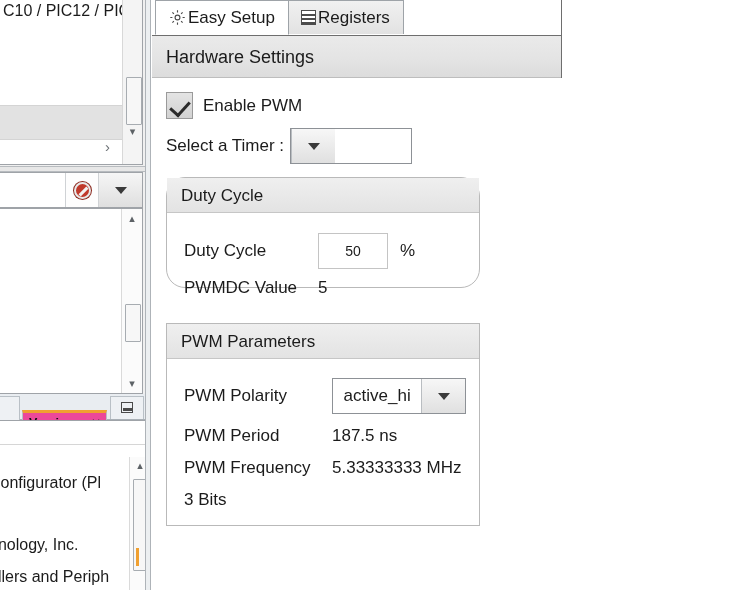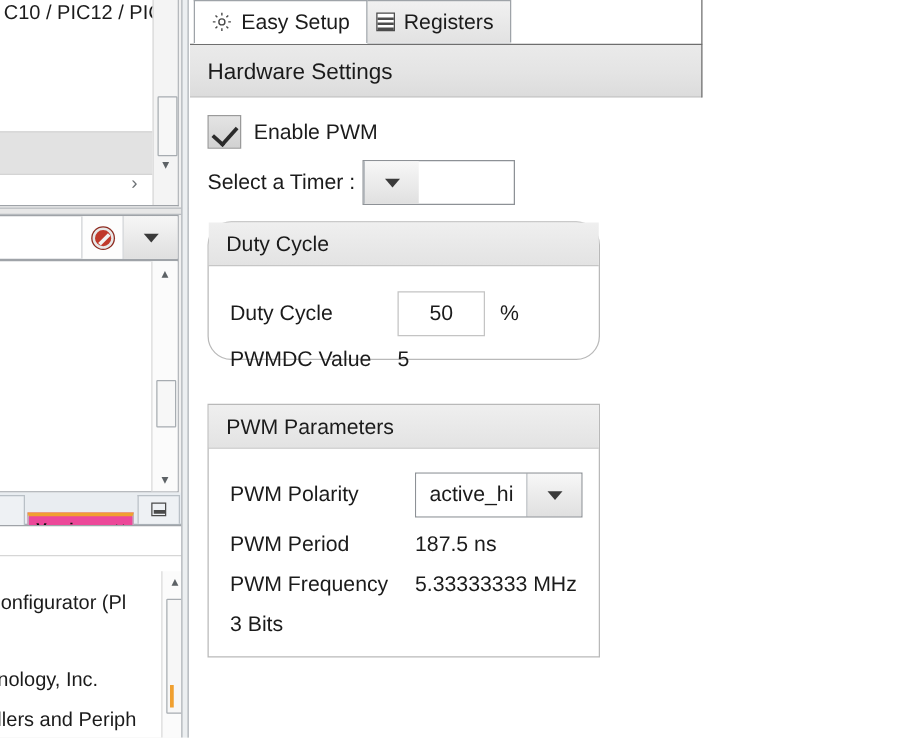--- a/index.html
+++ b/index.html
@@ -74,21 +74,21 @@
 
   
   .left-edge{position:absolute;left:145px;top:0;width:6px;height:590px;background:#eceff1;border-left:1px solid #aeb3b8;border-right:1px solid #aeb3b8;box-sizing:border-box;}
 
   
   .main{position:absolute;left:152px;top:0;width:410px;height:590px;background:#ffffff;overflow:hidden;}
 
   .tabrow{position:absolute;left:0;top:0;width:410px;height:35px;background:#ffffff;}
   .tabrow:after{content:"";position:absolute;left:0;bottom:0;width:410px;height:1px;background:#ffffff;}
   .tab{position:absolute;top:0;height:35px;box-sizing:border-box;border:1px solid #9ea3a8;
-       display:flex;align-items:center;justify-content:center;gap:7px;padding:12px 13px;font-size:17px;color:#1b1b1b;white-space:nowrap;}
+       display:flex;align-items:center;justify-content:center;gap:2px;padding:12px 13px;font-size:17px;color:#1b1b1b;white-space:nowrap;}
   .tab.active{left:3px;background:#ffffff;border-bottom-color:#ffffff;z-index:2;}
   .tab.inactive{left:135px;background:linear-gradient(180deg,#f1f1f1 0%,#e2e2e2 100%);}
   .gear-ic{display:inline-block;width:17px;height:17px;position:relative;}
   .reg-ic{display:inline-block;width:15px;height:15px;position:relative;border:1px solid #4c4c4c;box-sizing:border-box;background:
       linear-gradient(#ffffff 0 100%) ;}
   .reg-ic:before{content:"";position:absolute;left:0;top:3px;width:13px;height:1.5px;background:#4c4c4c;box-shadow:0 4px 0 #4c4c4c,0 8px 0 #4c4c4c;}
 
   .hwbar{position:absolute;left:0;top:35px;width:410px;height:43px;
          background:linear-gradient(180deg,#eaeaea 0%,#e4e4e4 55%,#dcdcdc 100%);
          border-top:1px solid #6e6e6e;border-bottom:1px solid #bdbdbd;box-sizing:border-box;}
@@ -117,21 +117,21 @@
   .group-hdr span{position:absolute;left:14px;top:8px;font-size:17px;color:#1b1b1b;}
 
   .gb-duty{top:177px;width:314px;height:111px;left:14px;border-radius:19px;}
   .gb-pwm{top:323px;width:314px;height:203px;left:14px;}
 
   .frow{position:absolute;display:flex;align-items:center;}
   .flbl{font-size:17px;color:#1b1b1b;white-space:nowrap;}
   .fval{font-size:17px;color:#1b1b1b;white-space:nowrap;}
 
   .num-in{width:70px;height:36px;box-sizing:border-box;border:1px solid #c4c4c4;background:#ffffff;
-          display:flex;align-items:center;justify-content:center;font-size:17px;}
+          display:flex;align-items:center;justify-content:center;font-size:14px;}
 
   
   .main-edge-r{position:absolute;left:561px;top:0;width:1px;height:78px;background:#6e6e6e;}
 </style>
 </head>
 <body>
 
 <div class="root">
 
   <div class="left-wrap">

